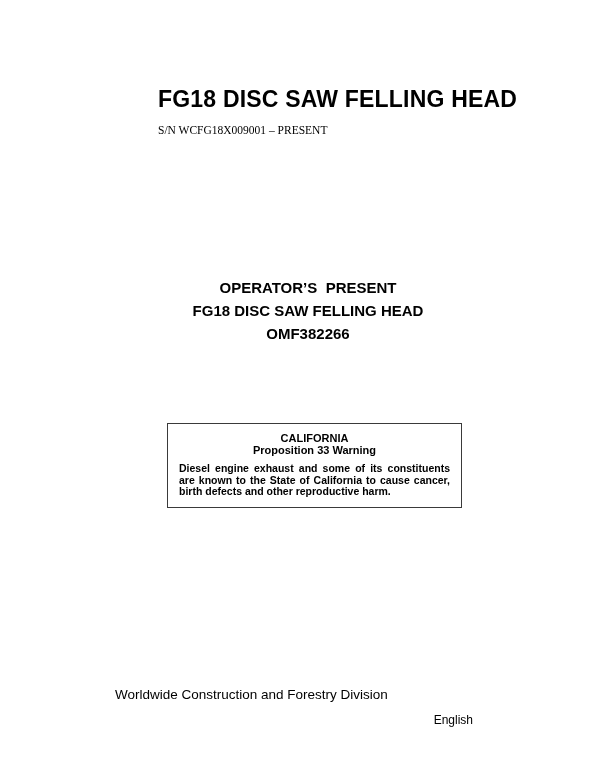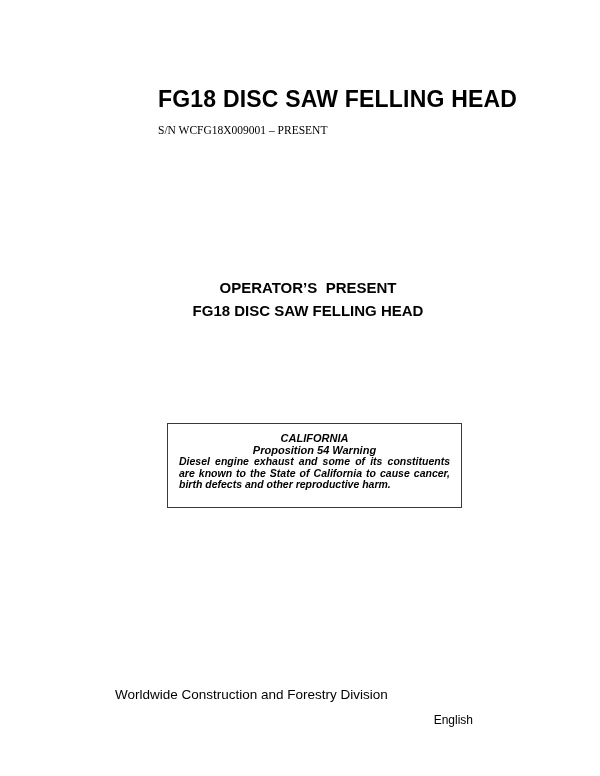--- a/index.html
+++ b/index.html
@@ -26,26 +26,26 @@
   .center-block{
     position:absolute;left:158px;top:276px;width:300px;
     text-align:center;font-weight:bold;font-size:15px;line-height:23px;
   }
   .center-line{white-space:pre;}
 
   .warning-box{
     position:absolute;left:167px;top:423px;width:295px;height:85px;
     border:1px solid var(--border);
     padding:8px 11px 0 11px;
-    font-style:italic;
   }
   .warn-h{
     text-align:center;font-weight:bold;font-size:11px;line-height:12px;
   }
   .warn-body{
+    margin-top:7px;
     font-size:10.5px;font-weight:bold;line-height:11.5px;
     text-align:justify;
   }
 
   .division{
     position:absolute;left:115px;top:687px;
     font-size:13.5px;font-weight:normal;line-height:16px;white-space:nowrap;
   }
   .language{
     position:absolute;right:127px;top:712px;
@@ -57,25 +57,26 @@
 
 <div class="page">
 
   <h1 class="title">FG18 DISC SAW FELLING HEAD</h1>
 
   <div class="serial">S/N WCFG18X009001 – PRESENT</div>
 
   <div class="center-block">
     <div class="center-line">OPERATOR’S  PRESENT</div>
     <div class="center-line">FG18 DISC SAW FELLING HEAD</div>
+    <div class="center-line">OMF382266</div>
   </div>
 
   <div class="warning-box">
     <div class="warn-h">CALIFORNIA</div>
-    <div class="warn-h">Proposition 54 Warning</div>
+    <div class="warn-h">Proposition 33 Warning</div>
     <p class="warn-body">Diesel engine exhaust and some of its constituents are known to the State of California to cause cancer, birth defects and other reproductive harm.</p>
   </div>
 
   <div class="division">Worldwide Construction and Forestry Division</div>
 
   <div class="language">English</div>
 
 </div>
 
 </body></html>

